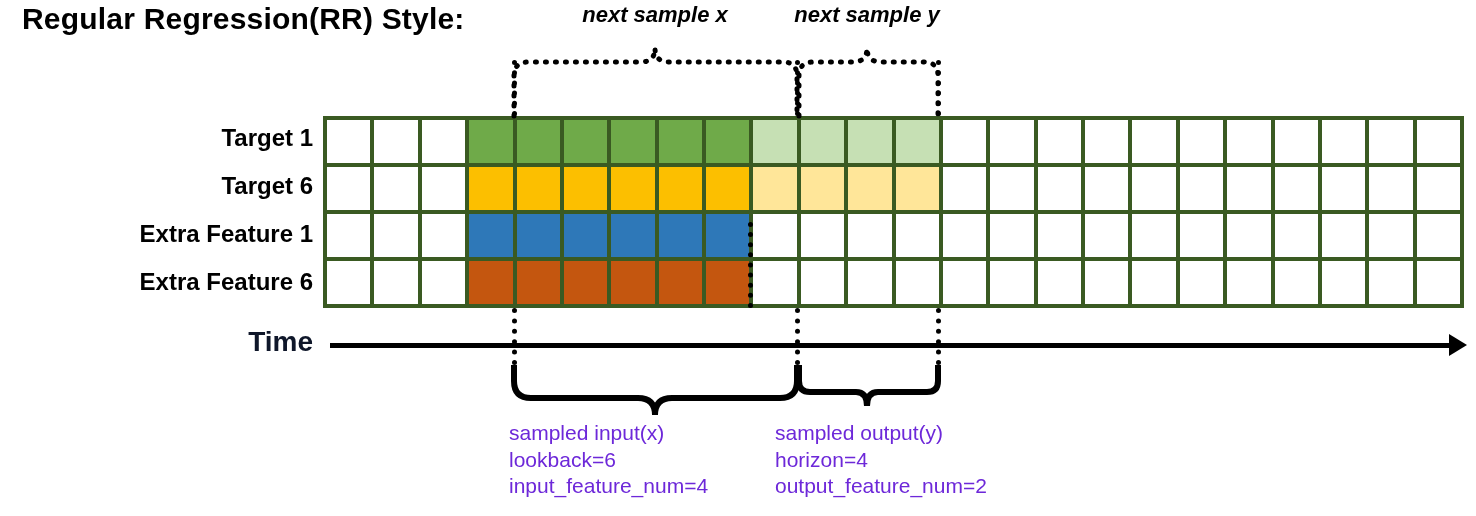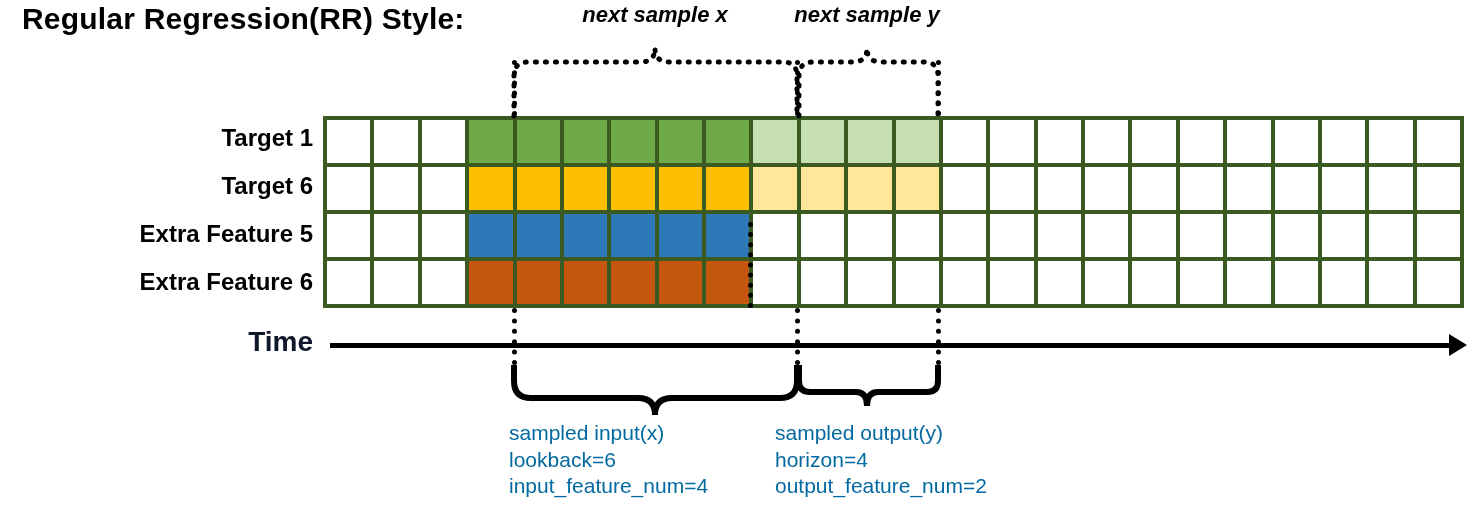--- a/index.html
+++ b/index.html
@@ -69,37 +69,37 @@
   
   .brace-label-top{
     position:absolute;top:2px;
     font-size:22px;font-style:italic;font-weight:600;color:#000;
     white-space:nowrap;text-align:center;
   }
 
   
   .caption{
     position:absolute;top:420px;
-    font-size:21px;color:#0369a1;line-height:1.27;
+    font-size:21px;color:#6d28d9;line-height:1.27;
     white-space:nowrap;
   }
   .caption div{display:block;}
 
   svg.overlay{position:absolute;left:0;top:0;width:1476px;height:516px;pointer-events:none;}
 </style>
 </head>
 <body>
 
 <div class="canvas">
 
   <div id="title">Regular Regression(RR) Style:</div>
 
   <div class="row-label" style="top:124px">Target 1</div>
   <div class="row-label" style="top:172px">Target 6</div>
-  <div class="row-label" style="top:220px">Extra Feature 5</div>
+  <div class="row-label" style="top:220px">Extra Feature 1</div>
   <div class="row-label" style="top:268px">Extra Feature 6</div>
 
   <div id="grid">
       <div class="cell"></div>
       <div class="cell"></div>
       <div class="cell"></div>
       <div class="cell c-green"></div>
       <div class="cell c-green"></div>
       <div class="cell c-green"></div>
       <div class="cell c-green"></div>

